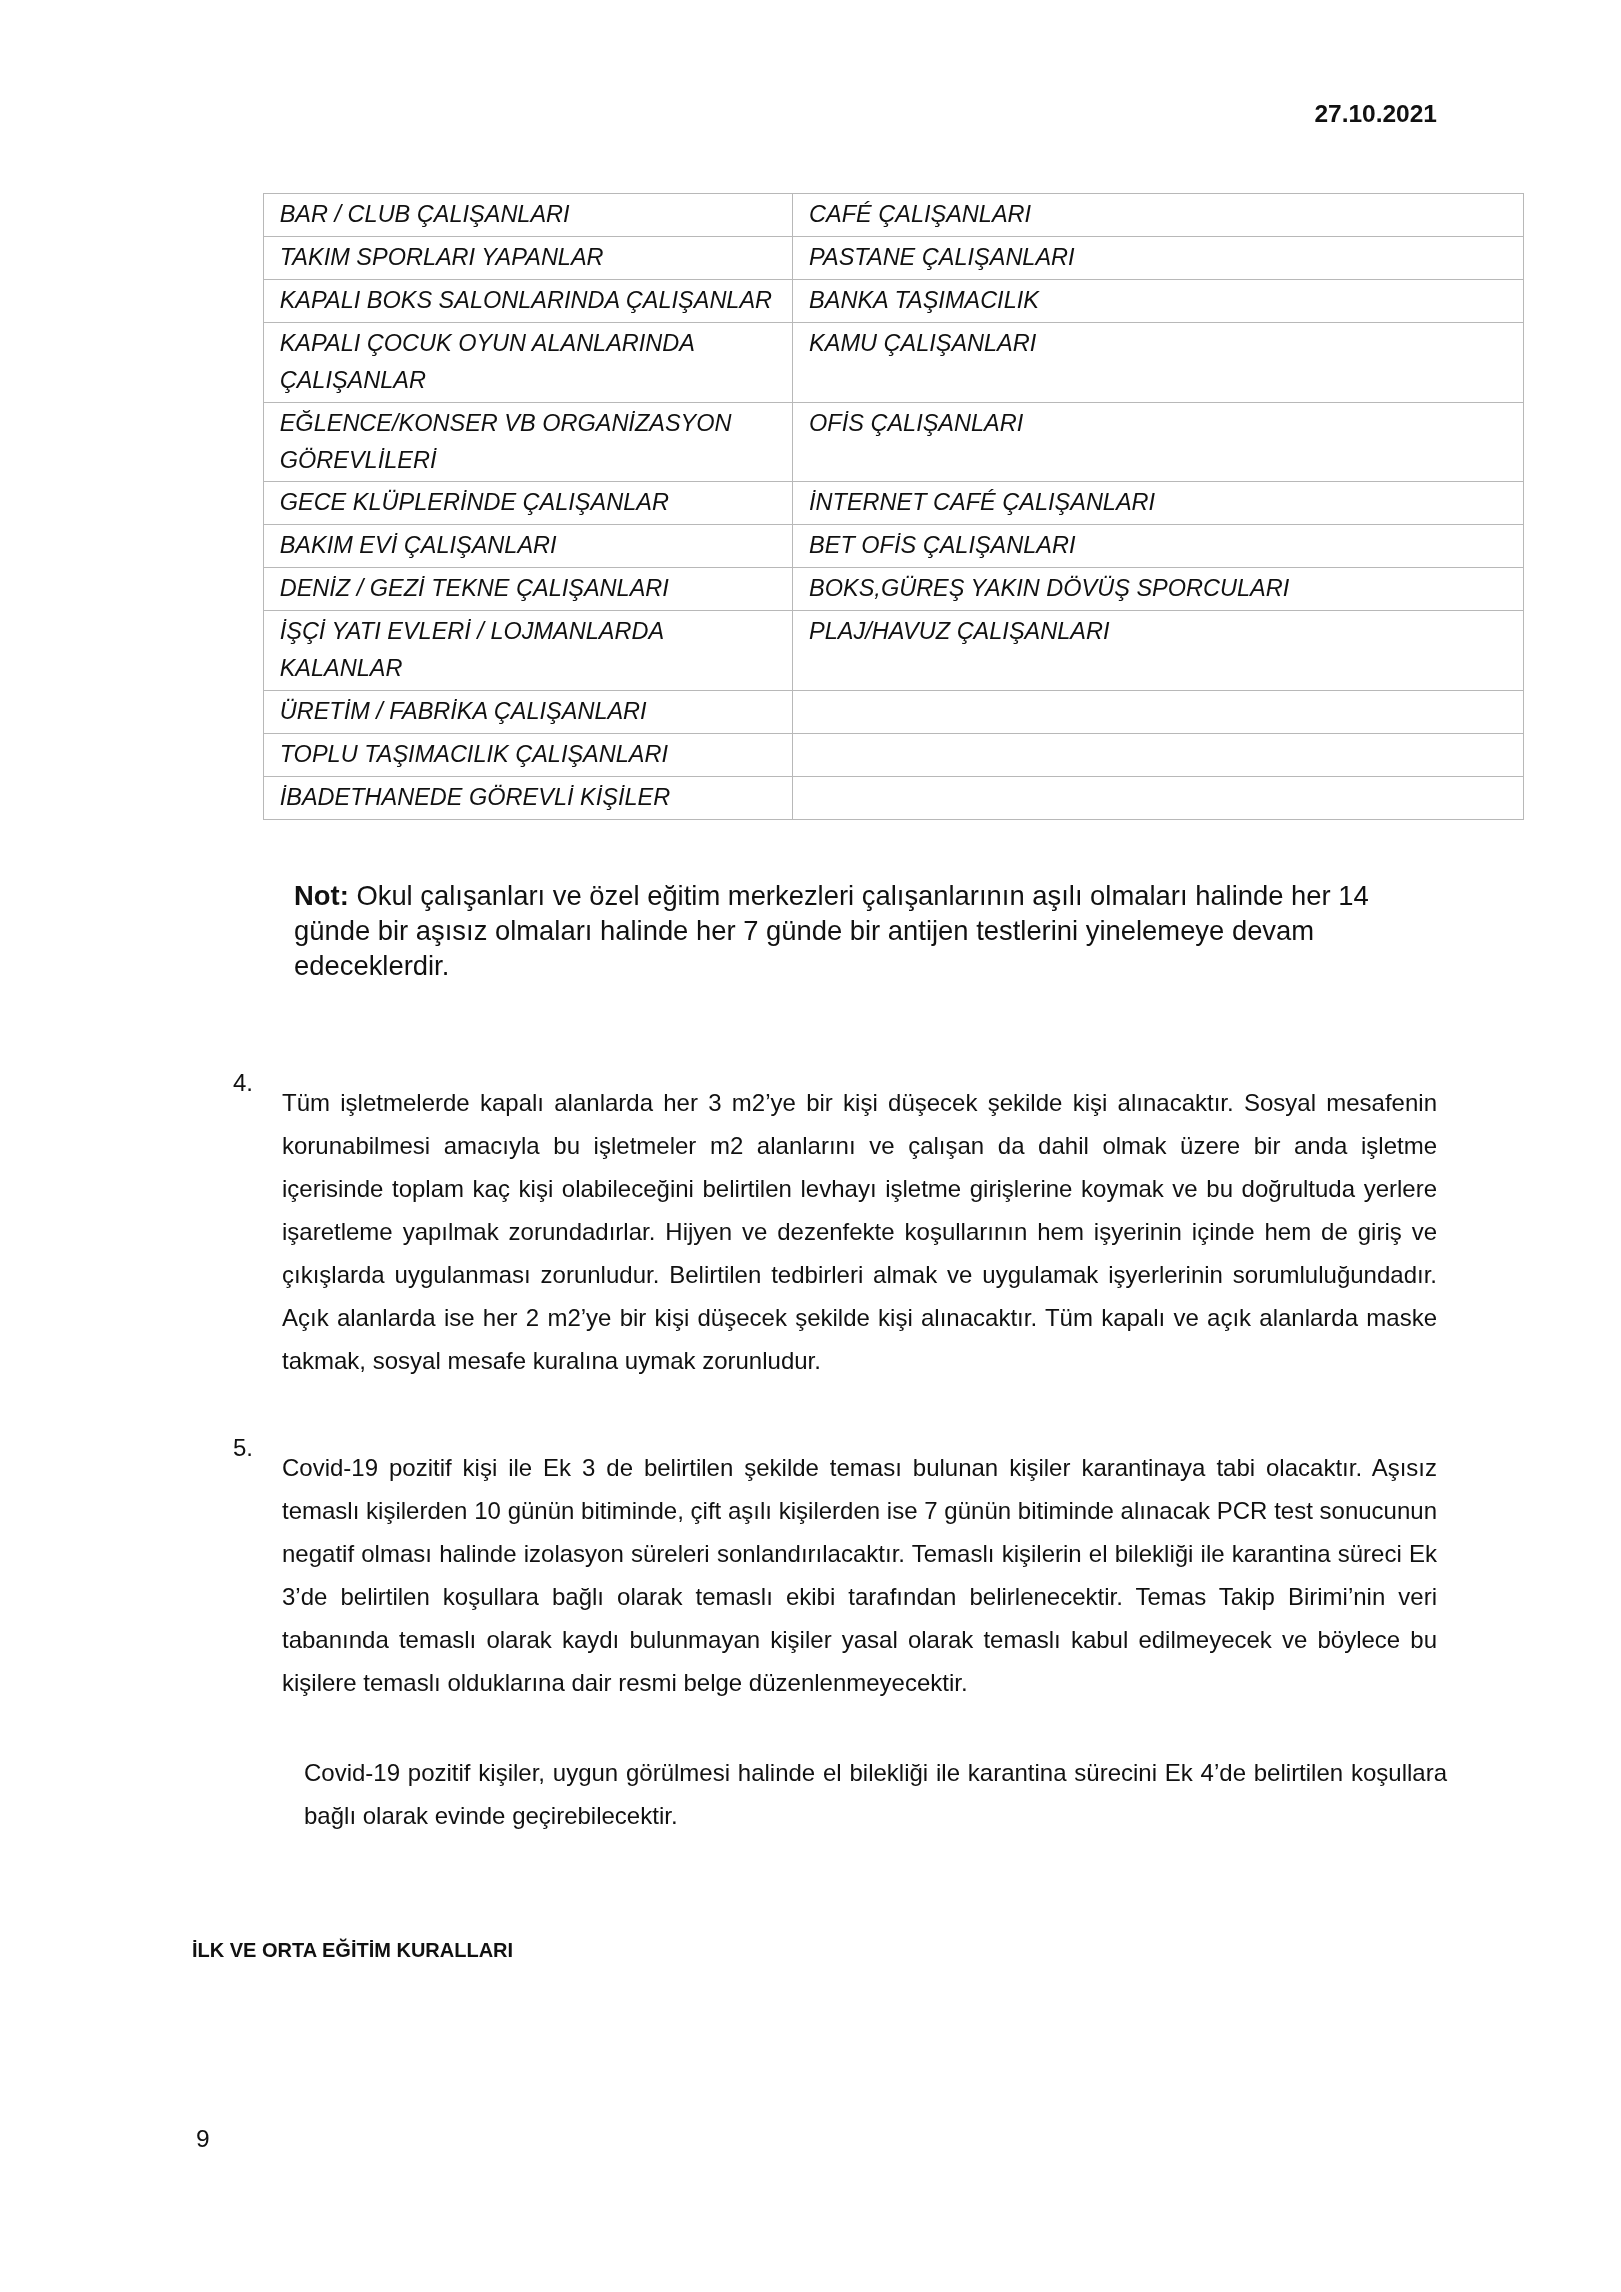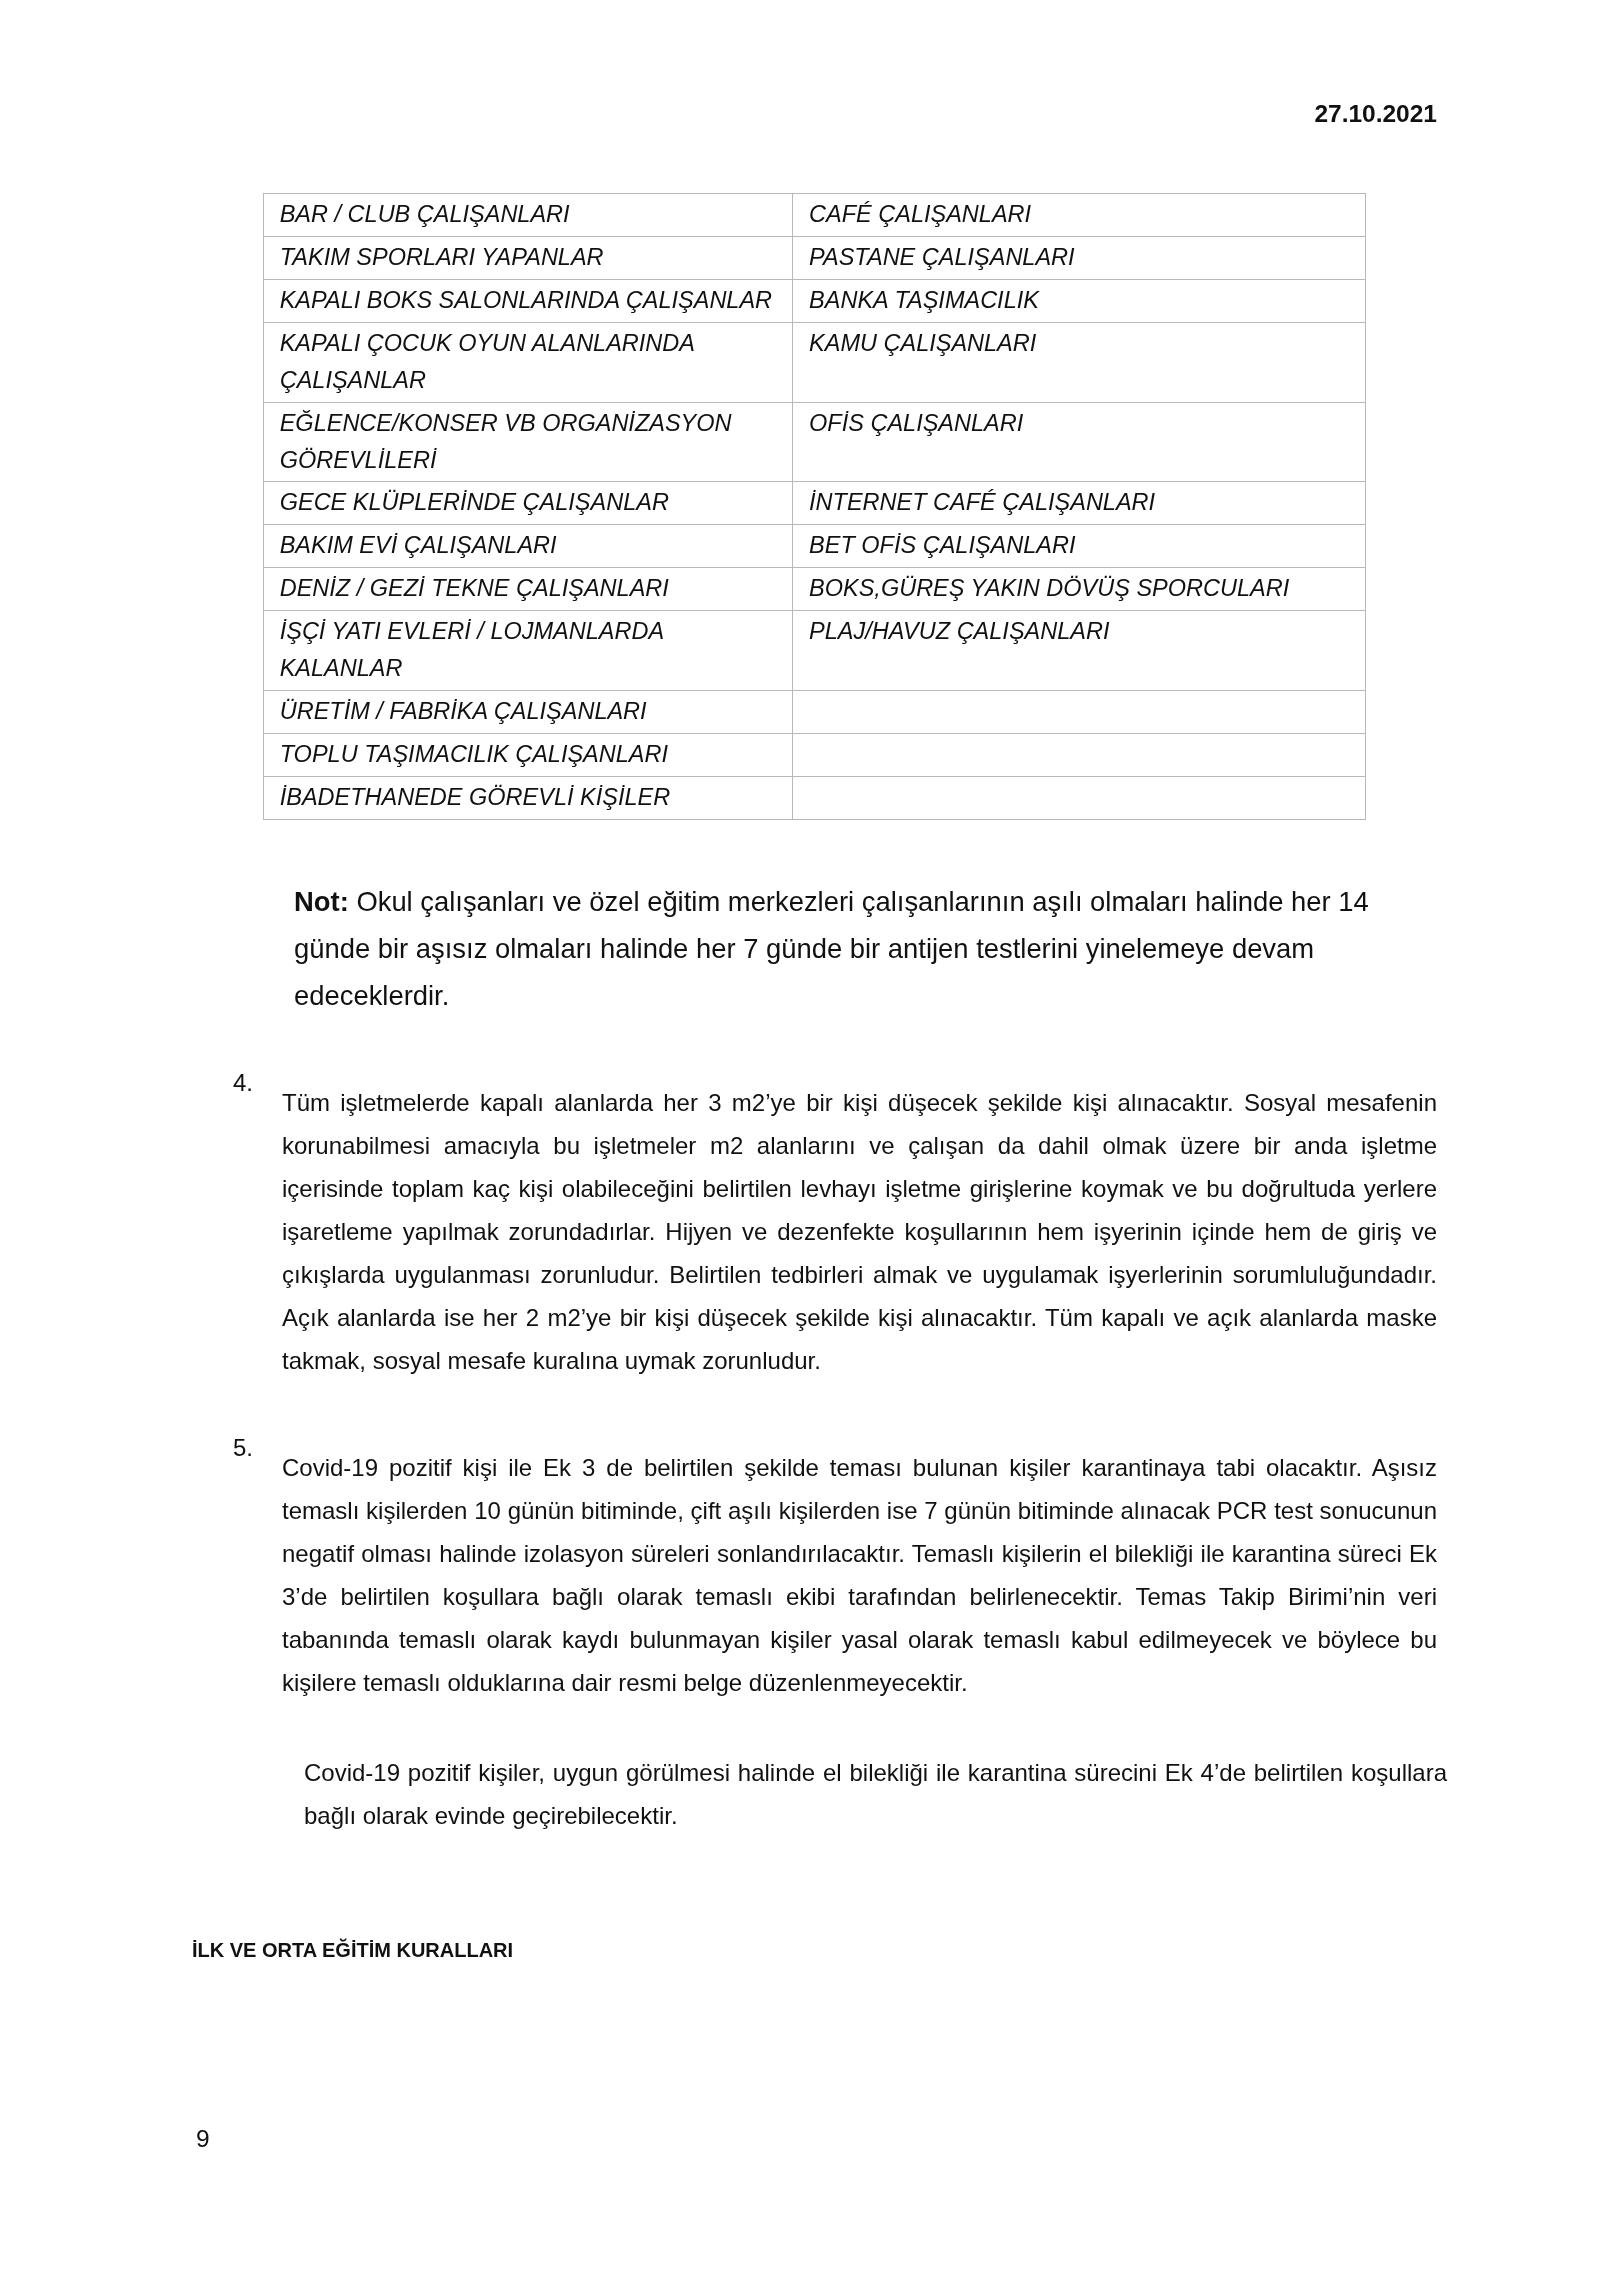--- a/index.html
+++ b/index.html
@@ -1,25 +1,25 @@
 <!DOCTYPE html>
 <html><head>
 <meta charset="utf-8">
 <style>
   html, body { margin: 0; padding: 0; background: #ffffff; }
   body { width: 1621px; height: 2293px; position: relative; overflow: hidden;
          font-family: "Liberation Sans", sans-serif; color: #111; }
   .date { position: absolute; top: 100px; right: 184px; font-size: 24.5px; font-weight: bold; }
-  table.workers { position: absolute; left: 263px; top: 193px; width: 1103px;
+  table.workers { position: absolute; left: 263px; top: 193px; width: 1261px;
          border-collapse: collapse; font-style: italic; font-size: 23.5px; }
   table.workers td { border: 1.5px solid #b8b8b8; vertical-align: top;
          padding: 2px 15.7px 2.9px 15.7px; line-height: 37px; height: 32px; }
   table.workers td.c1 { width: 497px; }
   .note { position: absolute; left: 294px; top: 878px; width: 1137px;
-          font-size: 27.4px; line-height: 47px; }
+          font-size: 27.4px; line-height: 35px; }
   .note b { font-weight: bold; }
   .item { position: absolute; left: 233px; width: 1204px; font-size: 24px;
           line-height: 43px; text-align: justify; }
   .item .num { position: absolute; left: 0; top: 0; }
   .item .body { margin-left: 49px; margin-top: 20px; }
   .item4 { top: 1061px; }
   .item5 { top: 1426px; }
   .subpara { position: absolute; left: 304px; top: 1751px; width: 1143px;
              font-size: 24px; line-height: 43px; text-align: justify; }
   .heading { position: absolute; left: 192px; top: 1939px; font-size: 20px;

